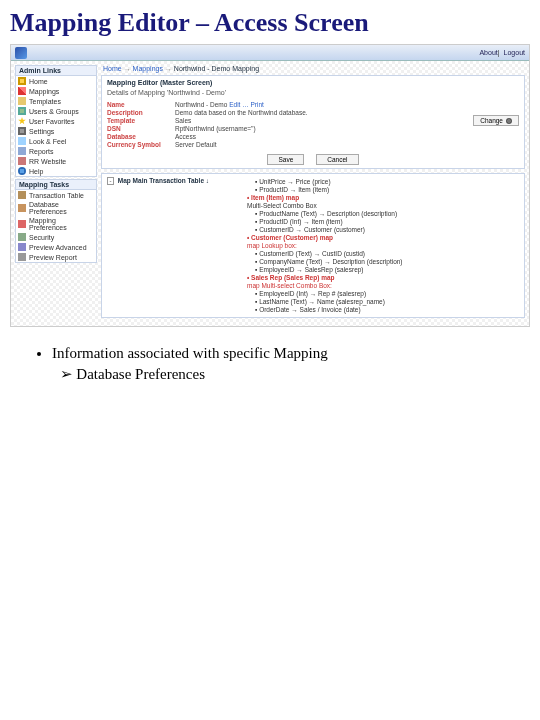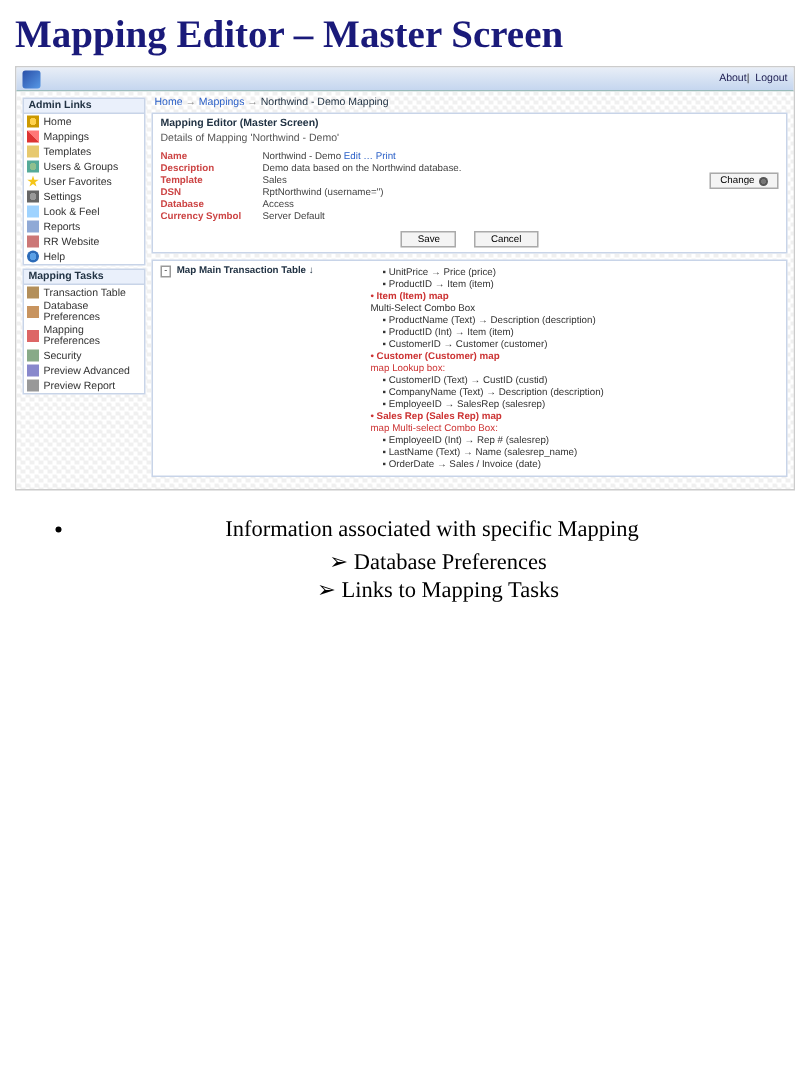--- a/index.html
+++ b/index.html
@@ -50,29 +50,29 @@
   .tree-right { flex: 1; }
   .tree ul { list-style: none; padding-left: 8px; }
   .tree li { margin: 1px 0; }
   .exp { display:inline-block; width:7px; text-align:center; border:1px solid #999; line-height:6px; font-size:6px; margin-right:2px; cursor:pointer; background:#fff;}
   .bullet::before { content:"▪ "; color:#333; }
   .tbl-label { font-weight: bold; color:#234; }
   .tiny-link { color:#2a5fc7; cursor:pointer; }
   .tiny-red  { color:#c33; }
   .sec-lbl { font-weight:bold; color:#c33; margin:1px 0;}
   .sec-note { color:#333;}
-  .bullets-area { margin: 18px 16px 20px 24px; font-family: "Times New Roman", serif; font-size: 15px; color: #000; text-align: center; }
+  .bullets-area { margin: 18px 16px 20px 24px; font-family: "Times New Roman", serif; font-size: 15px; color: #000; }
   .bullets-area ul { list-style: disc; padding-left: 28px; }
   .bullets-area .sub { list-style: none; padding-left: 36px; margin-top: 3px; }
   .bullets-area .sub li::before { content:"➢ "; }
 </style>
 </head>
 <body>
 
-<div class="slide-title">Mapping Editor – Master Screen</div>
+<div class="slide-title">Mapping Editor – Access Screen</div>
 
 <div class="app-shell">
   <div class="topbar">
     <div class="logo"></div>
     <div class="topbar-spacer"></div>
     <span class="topbar-link">About</span>
     <span> | </span>
     <span class="topbar-link">Logout</span>
   </div>
 
@@ -224,15 +224,14 @@
     </div>
   </div>
 </div>
 
 <div class="bullets-area">
   <ul>
     <li>Information associated with specific Mapping</li>
   </ul>
   <ul class="sub">
     <li>Database Preferences</li>
-    <li>Links to Mapping Tasks</li>
   </ul>
 </div>
 
 </body></html>

